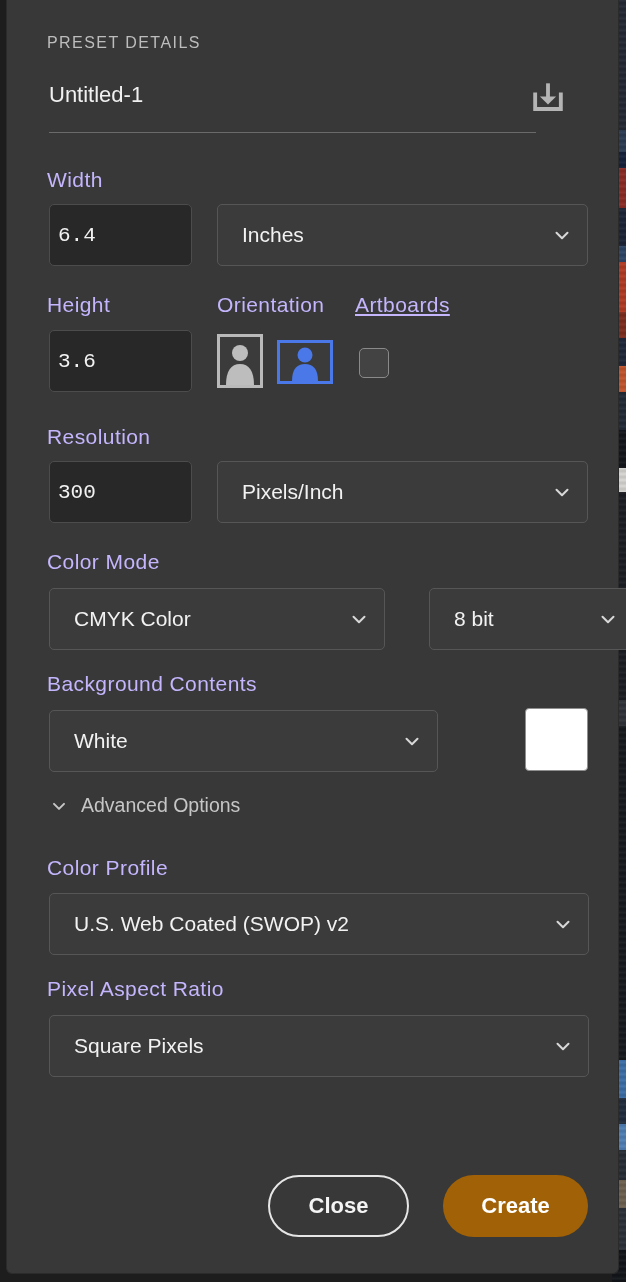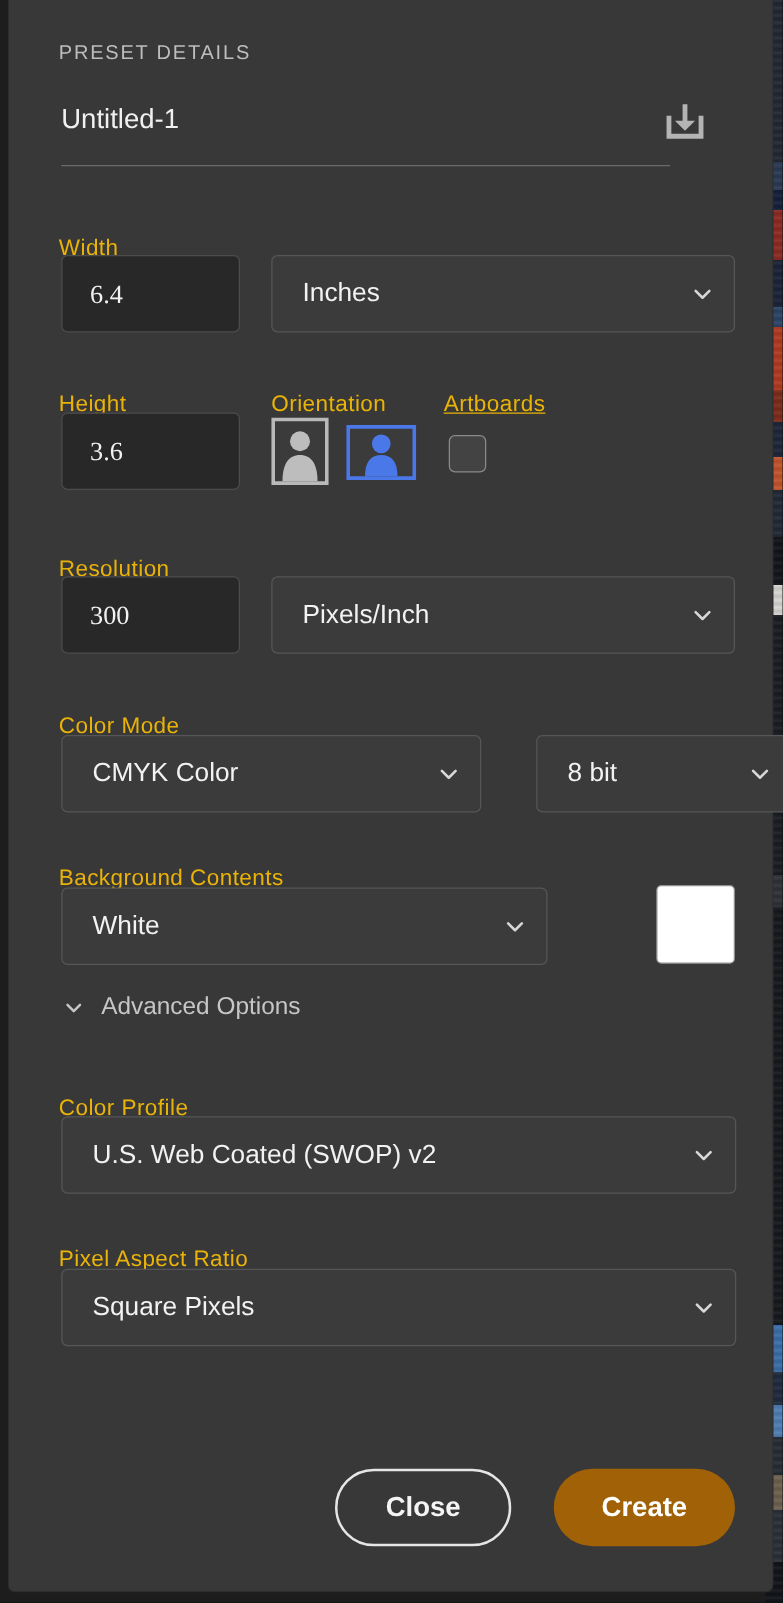--- a/index.html
+++ b/index.html
@@ -64,24 +64,23 @@
     left: 6px; top: 0;
     width: 613px;
     height: 1274px;
     background: #383838;
     border: 1px solid #2b2b2b;
     border-top: none;
     border-radius: 0 0 6px 6px;
   }
 
   .section-label {
-    color: #eab308;
-    font-size: 18px;
+    color: #c4b5fd;
+    font-size: 21px;
     letter-spacing: 0.02em;
-    margin-top: 20px;
   }
   .header-label {
     color: #bdbdbd;
     font-size: 16px;
     letter-spacing: 0.09em;
   }
 
   
   #preset-name-row {
     position: absolute;
@@ -112,22 +111,22 @@
     cursor: pointer;
   }
 
   
   .num-input {
     background: #282828;
     border: 1px solid #4c4c4c;
     border-radius: 5px;
     color: #f2f2f2;
     font-size: 21px;
-    font-family: Liberation Serif, serif;
-    padding: 0 0 0 22px;
+    font-family: Liberation Mono, monospace;
+    padding: 0 0 0 8px;
     outline: none;
   }
   .dropdown {
     background: #3b3b3b;
     border: 1px solid #565656;
     border-radius: 5px;
     color: #f2f2f2;
     font-size: 21px;
     display: flex;
     align-items: center;

